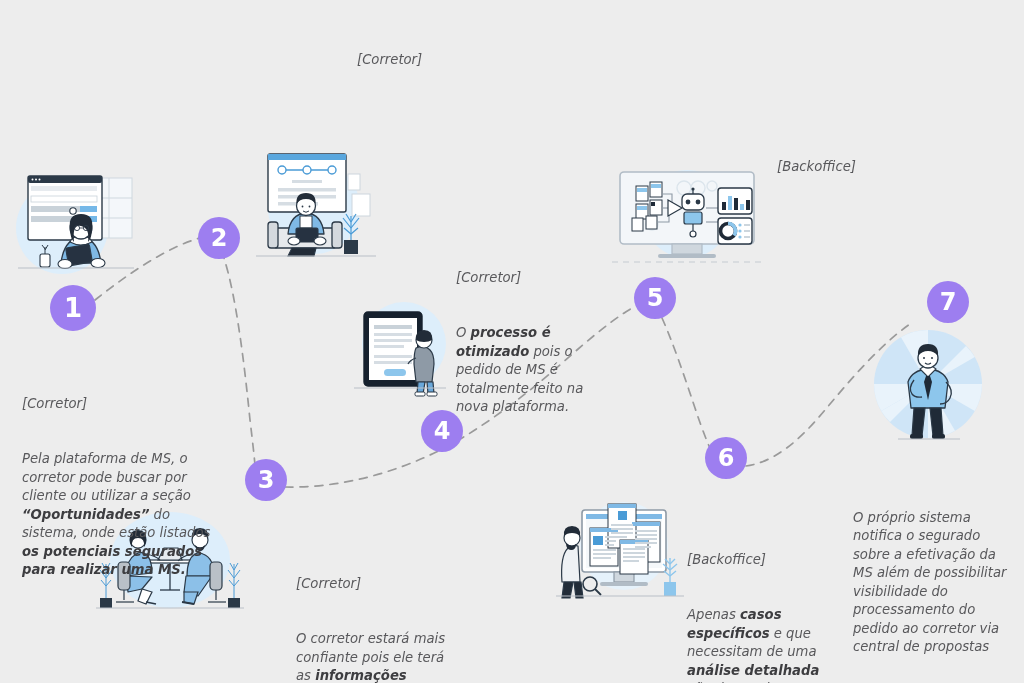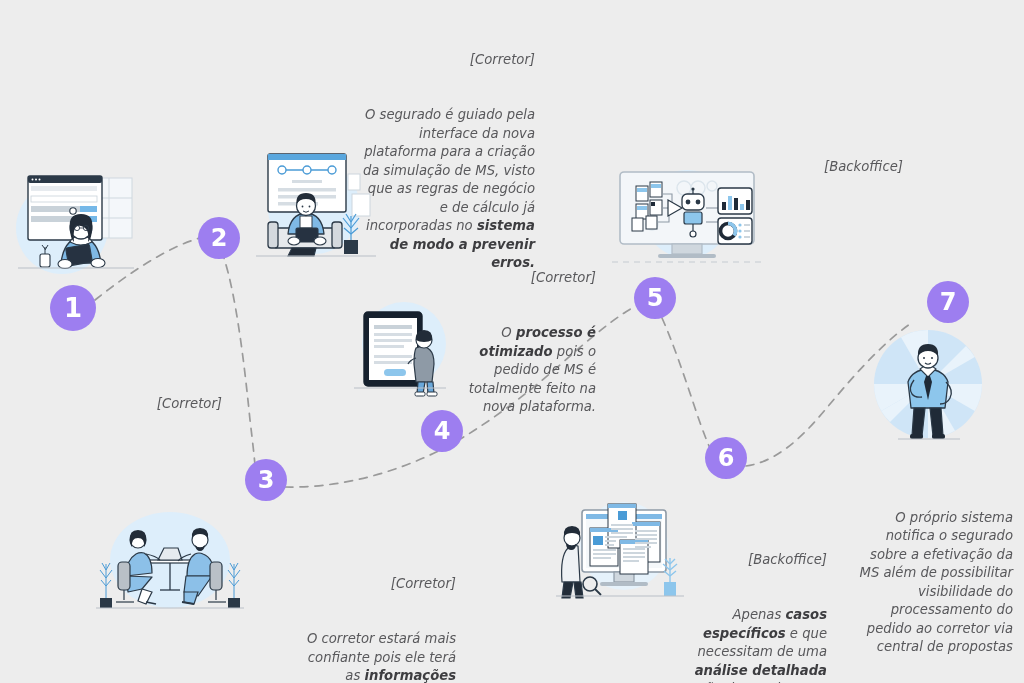--- a/index.html
+++ b/index.html
@@ -27,21 +27,20 @@
   
   .caption{
     position:absolute;
     color:#58585b;
     font-family:"DejaVu Sans","Liberation Sans",sans-serif;
     font-style:italic;
     font-size:13.2px;
     line-height:1.40;
     z-index:5;
     white-space:pre-wrap;
-    text-align:right;
   }
   .caption b{font-weight:bold;font-style:italic;color:#3d3d40;}
 
   
   .illus{position:absolute;z-index:4;}
   .illus svg{display:block;}
 </style>
 </head>
 <body>
 
@@ -420,25 +419,25 @@
   </div>
   <div class="step-node" style="left:705px;top:437px;width:42px;height:42px;font-size:24px;">
     <span>6</span>
   </div>
   <div class="step-node" style="left:927px;top:281px;width:42px;height:42px;font-size:24px;">
     <span>7</span>
   </div>
 
   <div class="caption" style="left:22px;top:358px;width:200px;">
     <div>[Corretor]</div>
+    <div>Pela plataforma de MS, o corretor pode buscar por cliente ou utilizar a seção <b>“Oportunidades”</b> do sistema, onde estão listados <b>os potenciais segurados para realizar uma MS.</b></div>
   </div>
 
   <div class="caption" style="left:357px;top:14px;width:178px;">
     <div>[Corretor]</div>
-    <div>O segurado é guiado pela interface da nova plataforma para a criação da simulação de MS, visto que as regras de negócio e de cálculo já incorporadas no <b>sistema de modo a prevenir erros.</b></div>
   </div>
 
   <div class="caption" style="left:296px;top:538px;width:160px;">
     <div>[Corretor]</div>
     <div>O corretor estará mais confiante pois ele terá as <b>informações corretas da proposta</b> para apresentar </div>
   </div>
 
   <div class="caption" style="left:456px;top:232px;width:140px;">
     <div>[Corretor]</div>
     <div>O <b>processo é otimizado</b> pois o pedido de MS é totalmente feito na nova plataforma.</div>

